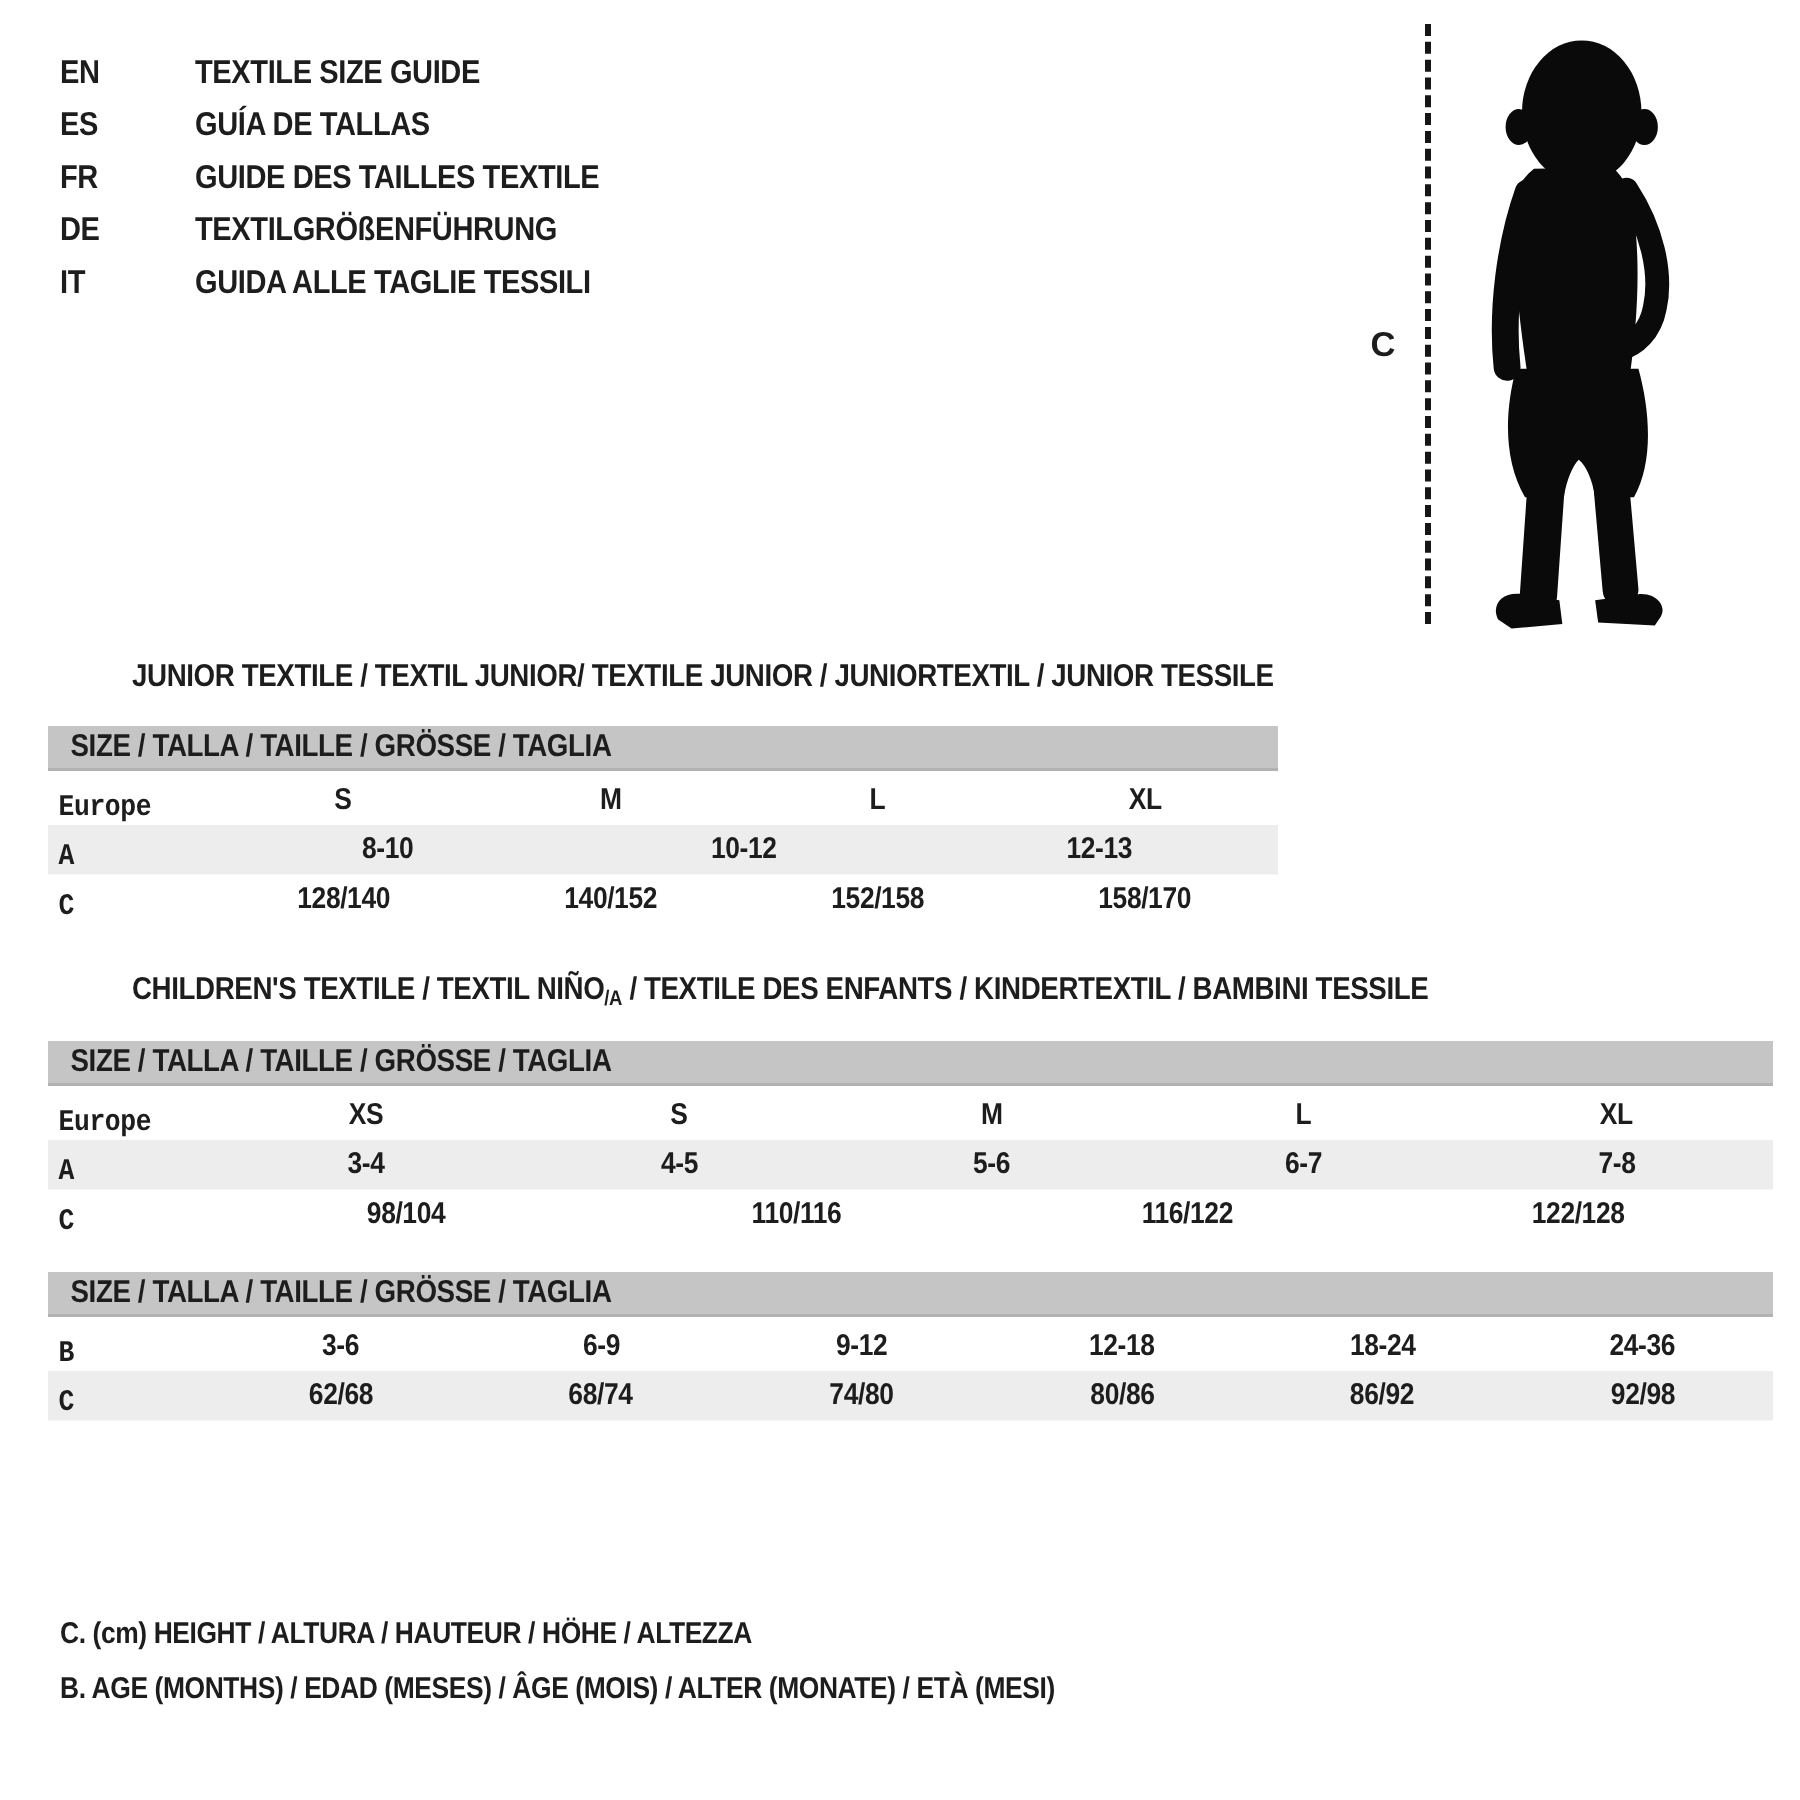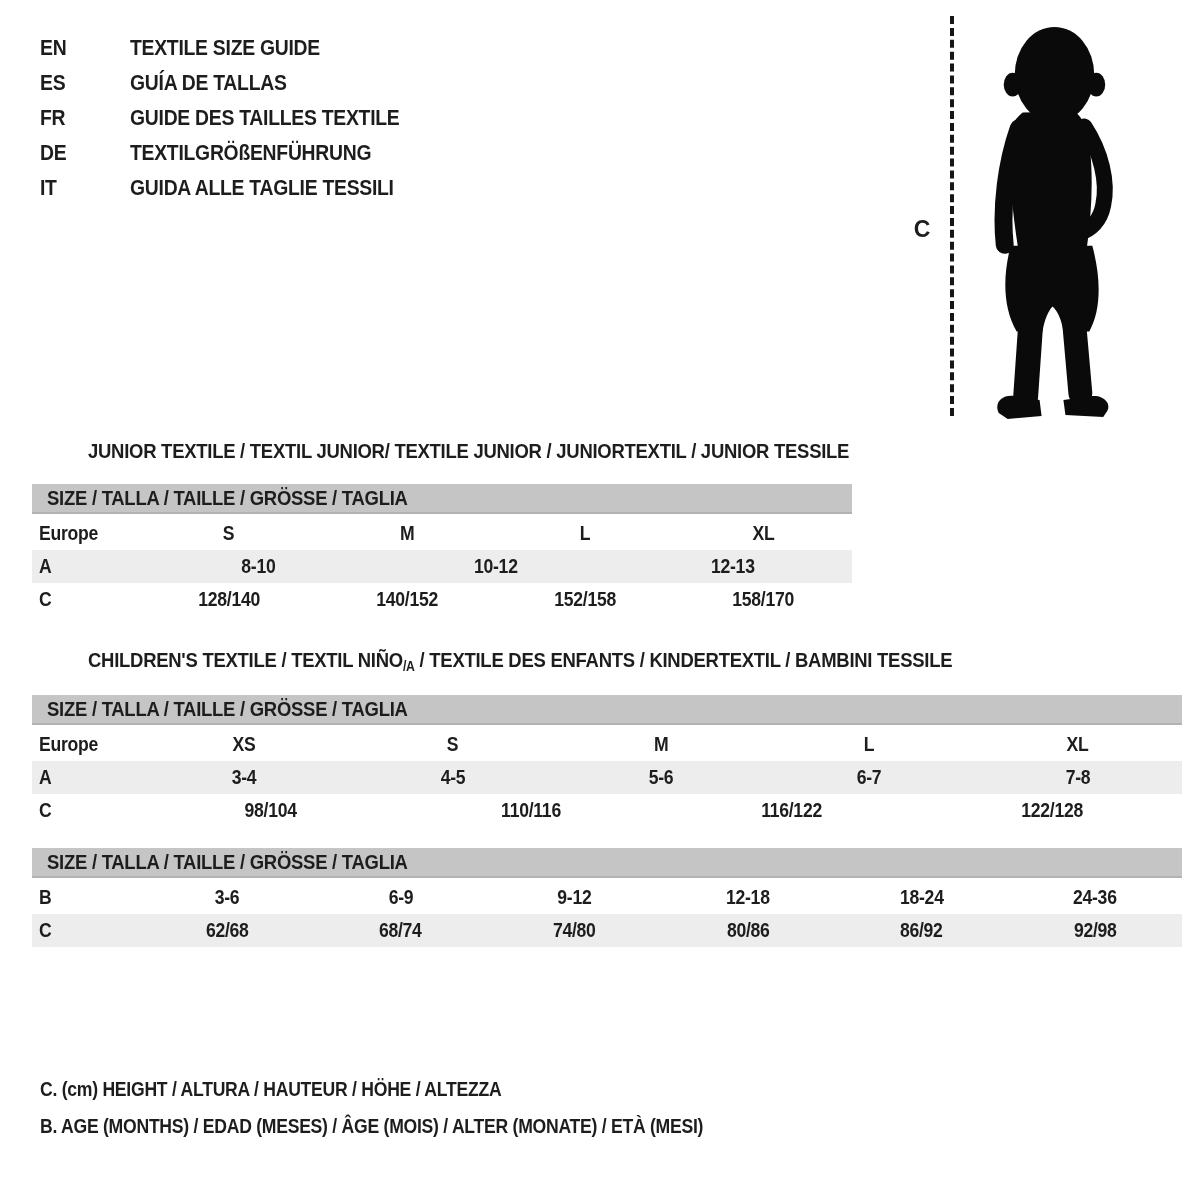--- a/index.html
+++ b/index.html
@@ -32,21 +32,21 @@
   
   .sec{position:absolute;}
   #section-0{left:32px;top:434px;width:820px;}
   #section-1{left:32px;top:643px;width:1150px;}
   #section-2{left:32px;top:848px;width:1150px;}
   .sec-title{font-size:21px;line-height:34px;margin-bottom:16px;padding-left:8px;margin-left:48px;}
   .title-sub{font-size:14px;position:relative;top:4px;}
   .size-bar{height:30px;background:#c5c5c5;border-bottom:2px solid #b2b2b2;display:flex;align-items:center;padding-left:15px;font-size:21px;margin-bottom:3px;box-sizing:border-box;}
   .trow{display:flex;height:33px;font-size:20px;}
   .trow.shaded{background:#ededed;}
-  .cell-label{width:108px;flex:0 0 108px;display:flex;align-items:center;padding-left:7px;box-sizing:border-box;}
+  .cell-label{width:108px;flex:0 0 108px;display:flex;align-items:flex-end;padding-left:7px;box-sizing:border-box;font-family:Liberation Mono, monospace;}
   .cell{flex:1;display:flex;align-items:center;justify-content:center;}
 
   
   .legend{position:absolute;left:40px;top:1071px;}
   .legend-row{font-size:20px;line-height:37px;}
 </style>
 </head>
 <body>
 
 <div class="page">

